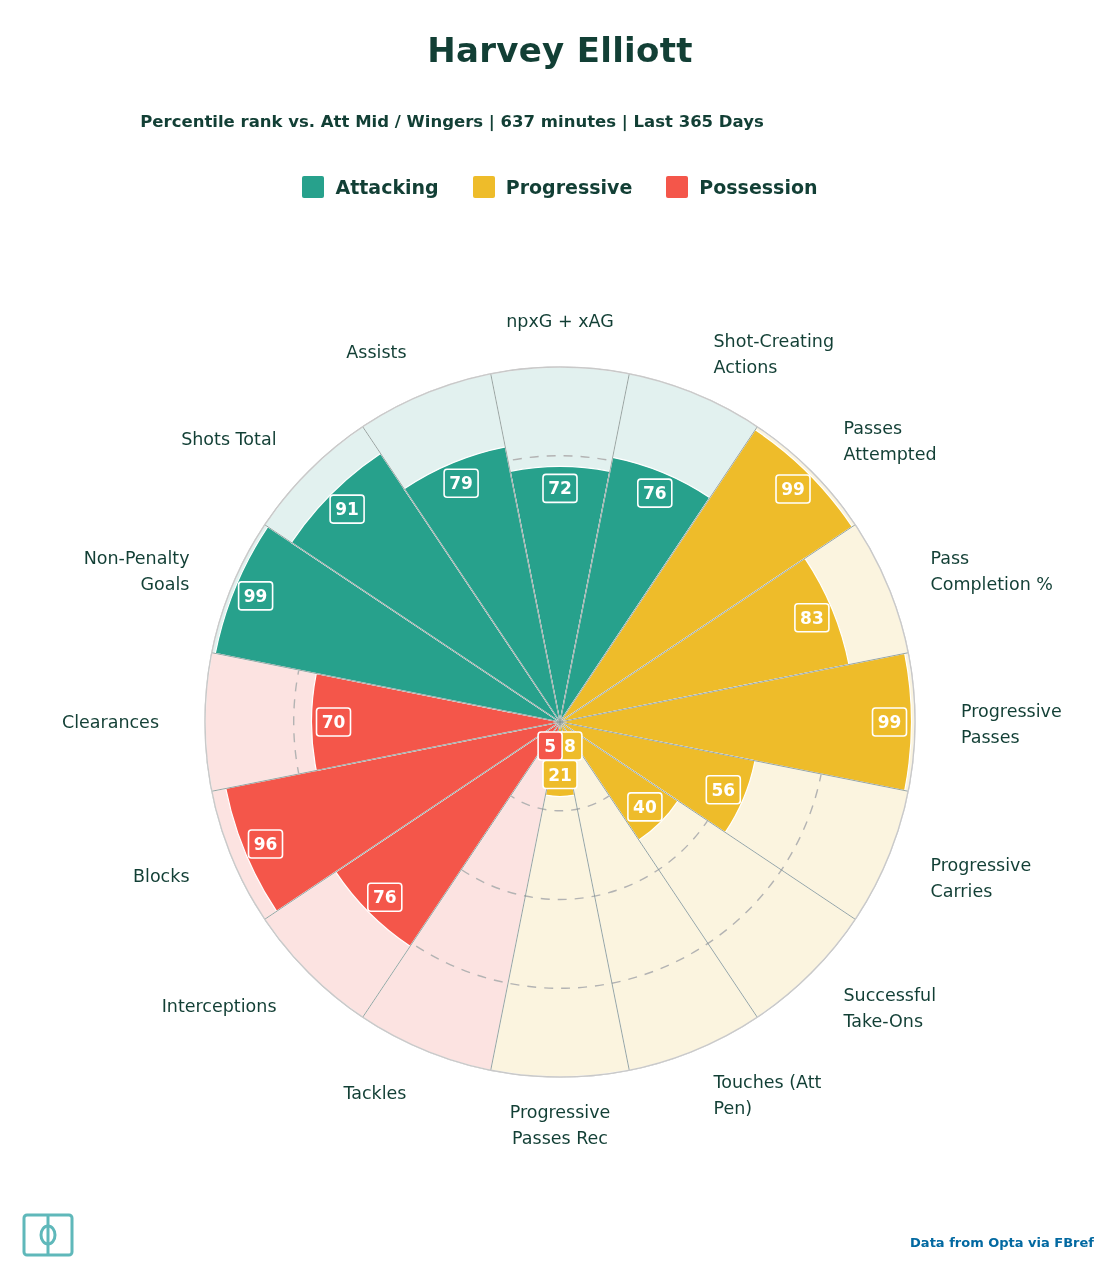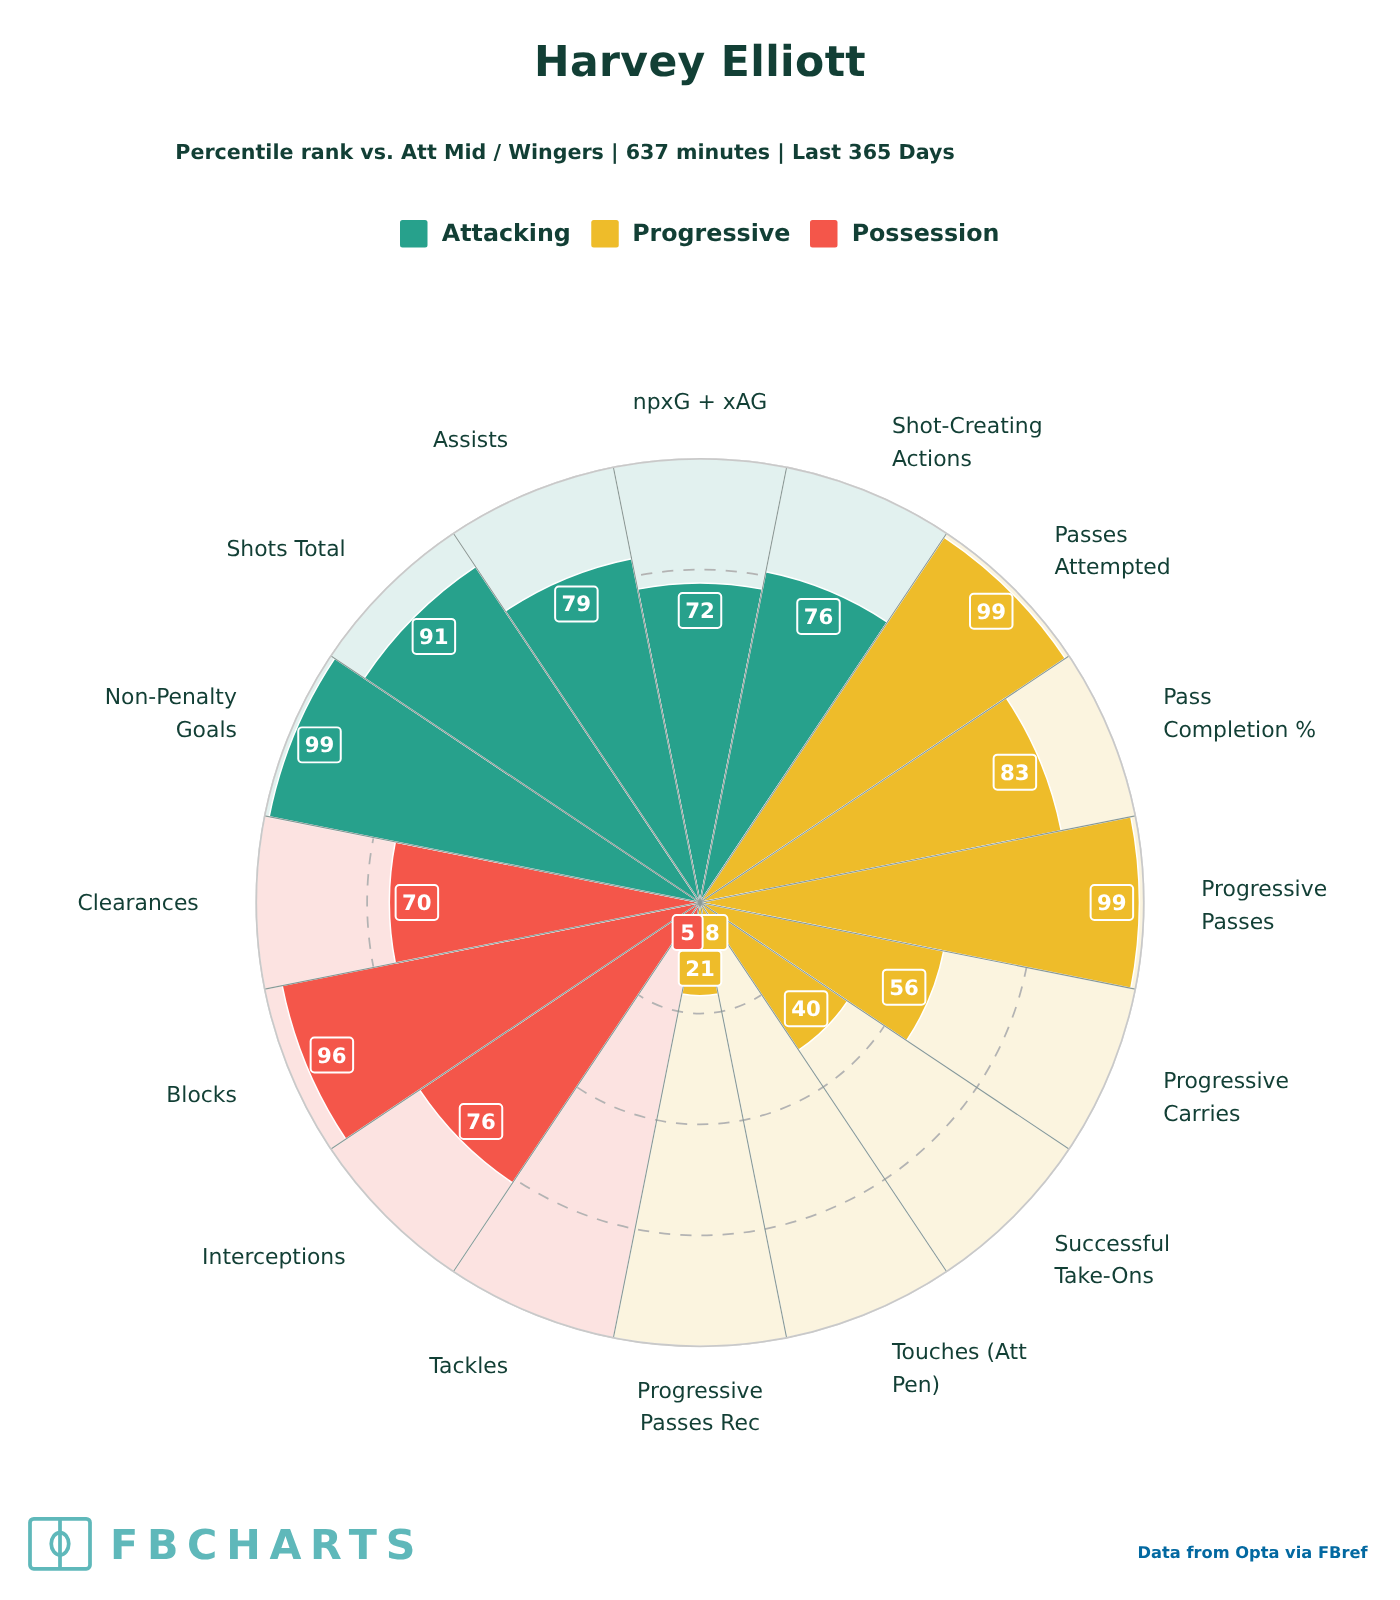--- a/index.html
+++ b/index.html
@@ -12,21 +12,21 @@
   .title{
     position:absolute;top:30px;left:0;width:1120px;text-align:center;
     font-size:34px;font-weight:bold;color:#123f35;letter-spacing:0.3px;
   }
   .subtitle{
     position:absolute;top:112px;left:0;width:904px;text-align:center;
     font-size:16.5px;font-weight:bold;color:#123f35;
   }
   .legend{
     position:absolute;top:176px;left:0;width:1120px;
-    display:flex;justify-content:center;align-items:center;gap:16px;
+    display:flex;justify-content:center;align-items:center;gap:34px;
   }
   .legend-item{display:flex;align-items:center;gap:11px;}
   .legend-swatch{width:22px;height:22px;border-radius:2px;display:block;}
   .legend-label{font-size:19px;font-weight:bold;color:#123f35;}
   .chart-wrap{position:absolute;top:232px;left:0;width:1120px;height:960px;}
   svg{display:block;}
   .axis-label{
     font-family:"DejaVu Sans", sans-serif;
     font-size:17.5px;fill:#123f35;
   }
@@ -206,16 +206,15 @@
       <text x="406.5" y="125.5" text-anchor="end" class="axis-label"><tspan x="406.5" dy="0">Assists</tspan></text>
     </svg>
 </div>
 
 <div class="footer-logo">
   <svg class="logo-mark" viewBox="0 0 52 46">
     <rect x="2" y="3" width="48" height="40" rx="3" fill="none" stroke="#5fb8ba" stroke-width="3"></rect>
     <line x1="26" y1="3" x2="26" y2="43" stroke="#5fb8ba" stroke-width="3"></line>
     <ellipse cx="26" cy="23" rx="7" ry="9" fill="none" stroke="#5fb8ba" stroke-width="3"></ellipse>
   </svg>
-  <span class="logo-text">FBCHARTS</span>
 </div>
 
 <div class="footer-credit">Data from Opta via FBref</div>
 
 </body></html>

